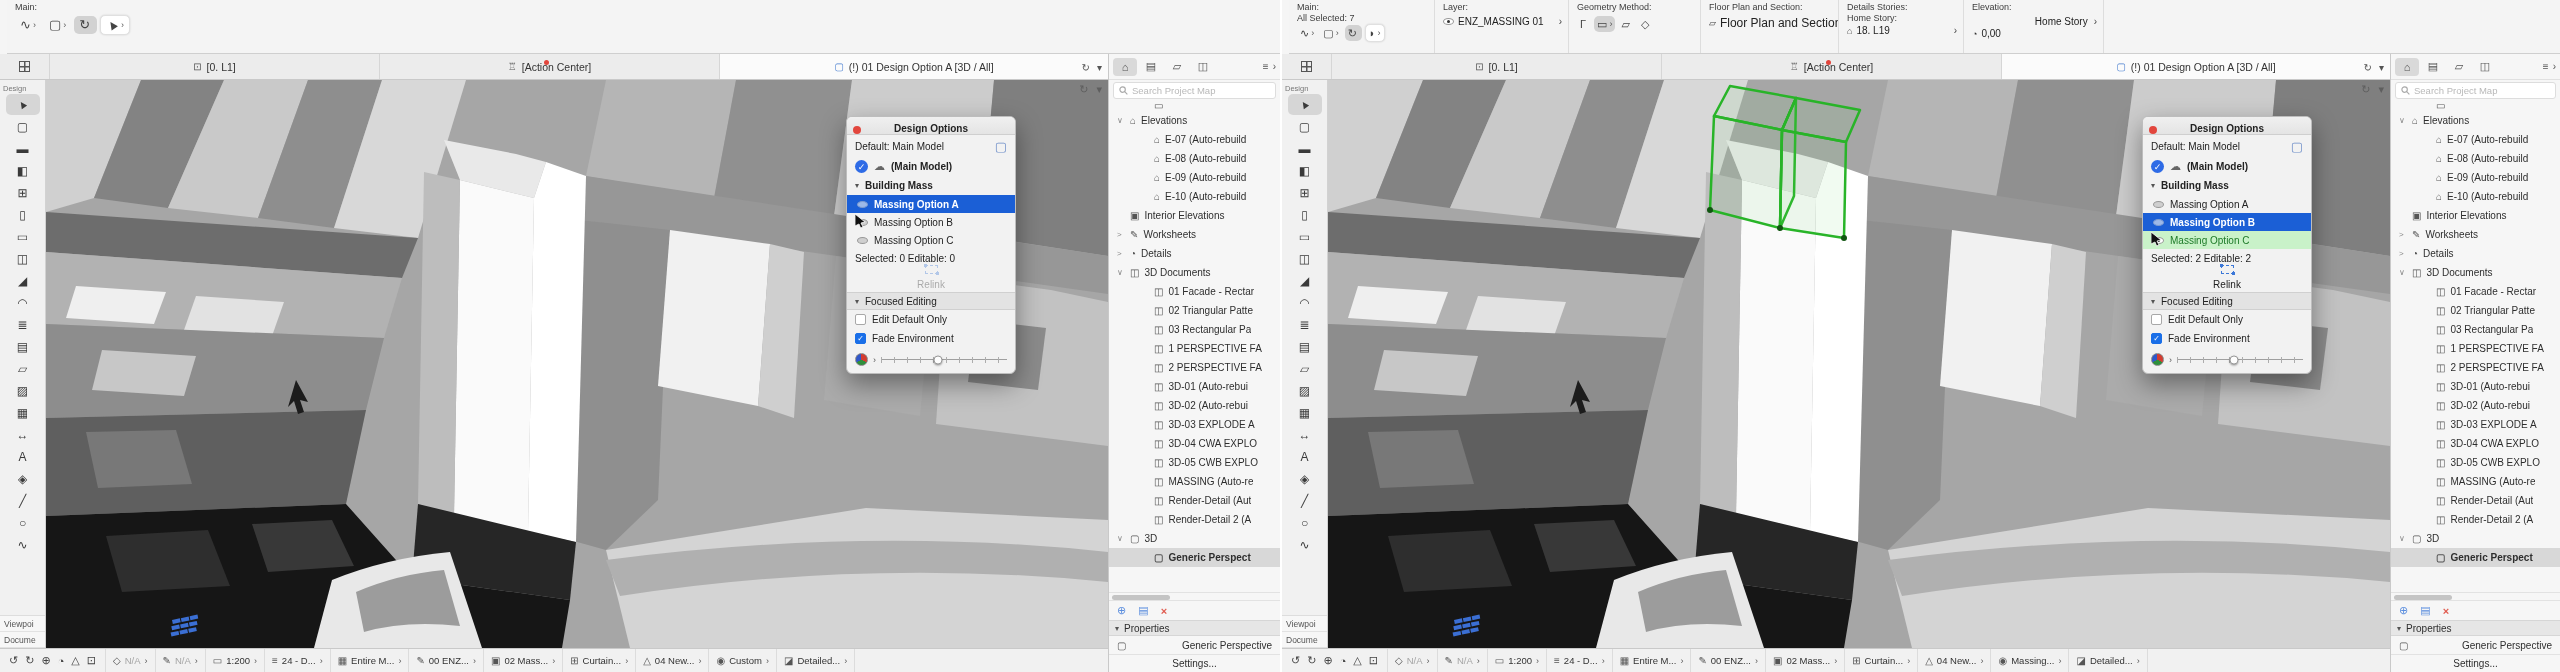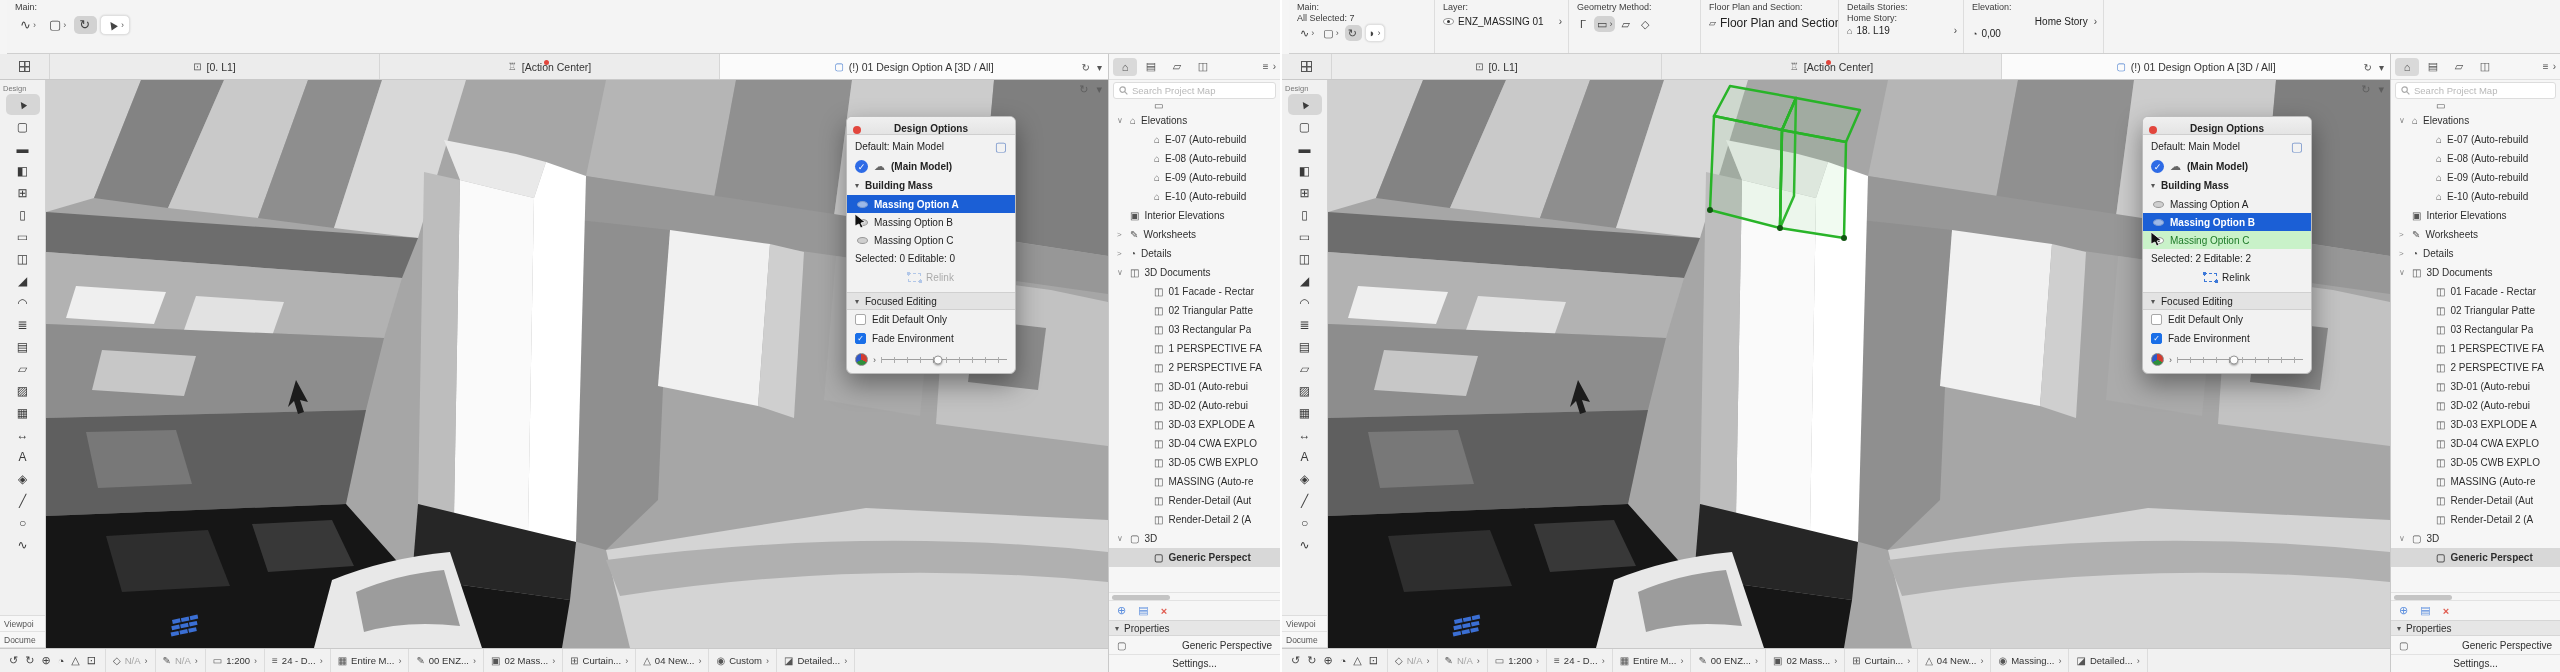--- a/index.html
+++ b/index.html
@@ -77,21 +77,21 @@
   .pal-default .stack-ico { margin-left:auto; color:#6f8fc9; font-size:13px; }
   .chkcirc { width:13px; height:13px; border-radius:50%; background:#2e6be6; color:#fff; font-size:9px; display:flex; align-items:center; justify-content:center; flex:none; }
   .cloud { color:#666; font-size:11px; }
   .b { font-weight:bold; }
   .tri { font-size:8px; color:#555; }
   .opt-row { height:18px; padding-left:10px; }
   .opt-row.sel-blue { background:#1b5fd6; color:#fff; font-weight:bold; }
   .opt-row.sel-blue .eye { background:#9db9e8; border-color:#7d9bd0; }
   .opt-row.sel-green { background:#c9f2c9; color:#1d7a28; }
   .pal-info { padding:4px 8px 2px; }
-  .relink { display:flex; align-items:center; justify-content:center; gap:5px; margin:2px 26px 6px; height:18px; font-size:10px; color:#222; }
+  .relink { display:flex; align-items:center; justify-content:center; gap:5px; margin:2px 26px 6px; height:18px; font-size:10px; color:#222;flex-direction:column; }
   .relink-ico { width:13px; height:9px; border:1px dashed #3c78d8; position:relative; flex:none; }
   .relink-ico::before, .relink-ico::after { content:""; position:absolute; width:3px; height:3px; background:#3c78d8; }
   .relink-ico::before { left:-2px; top:-2px; } .relink-ico::after { right:-2px; bottom:-2px; }
   .relink[data-state="disabled"] { opacity:.35; }
   .pal-strip { background:#e3e3e3; border-top:1px solid #d0d0d0; border-bottom:1px solid #d0d0d0; height:18px; padding-left:8px; display:flex; align-items:center; gap:6px; }
   .cb { width:11px; height:11px; border:1px solid #a8a8a8; border-radius:2px; background:#fff; flex:none; display:flex; align-items:center; justify-content:center; font-size:8px; color:#fff; }
   .cb.on { background:#1a6fe8; border-color:#1a6fe8; }
   .pal-footer { display:flex; align-items:center; gap:5px; padding:5px 8px 7px; }
   .cwheel { width:13px; height:13px; border-radius:50%; flex:none; border:1px solid #888;
     background:conic-gradient(#d33c31 0 33%, #2f8f3c 33% 66%, #2f57c9 66% 100%); }

